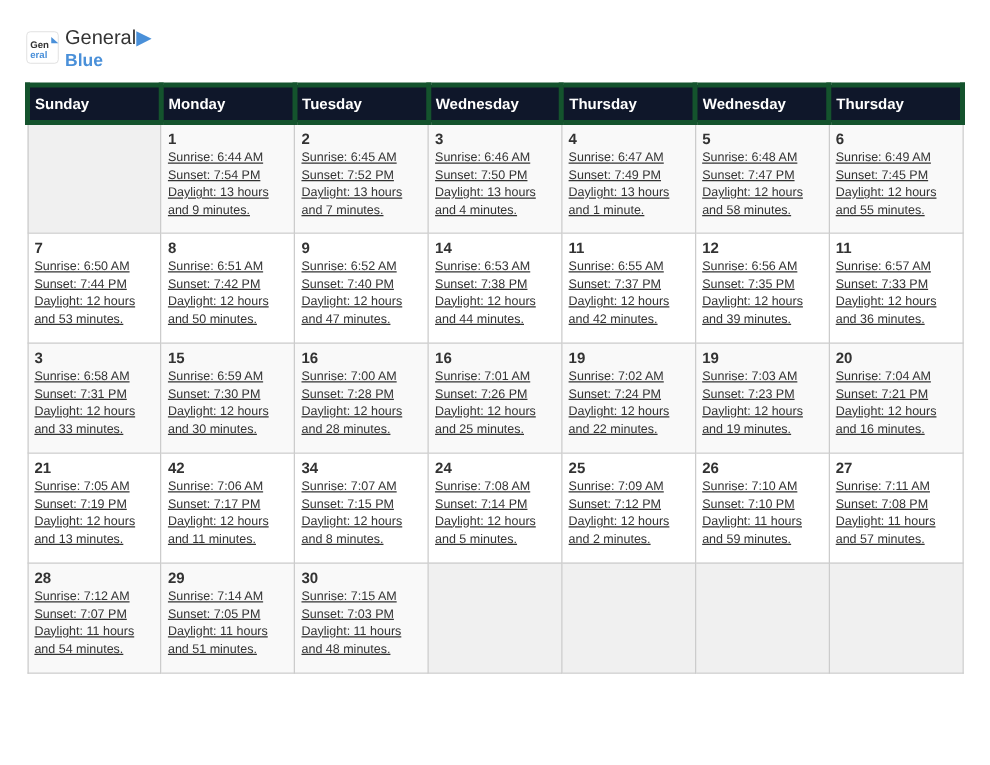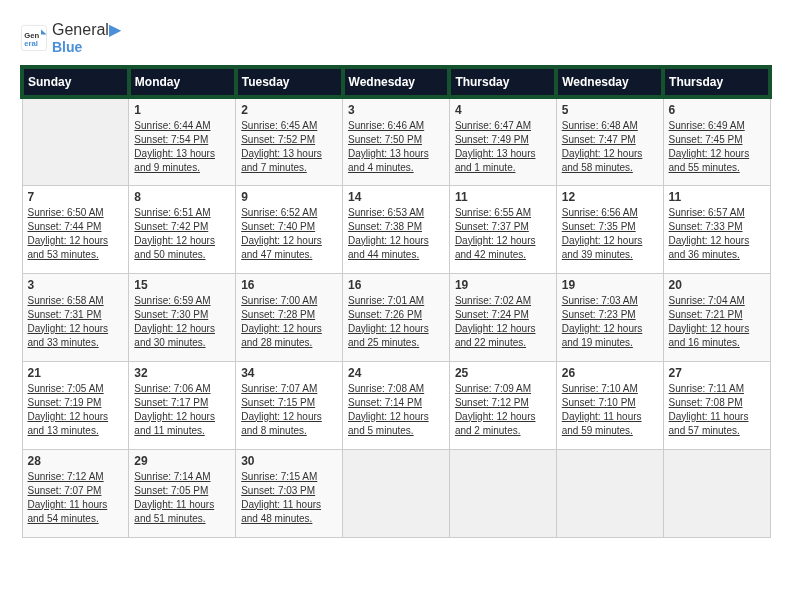--- a/index.html
+++ b/index.html
@@ -200,21 +200,21 @@
           <span class="day-number">20</span>
           <div class="day-info">Sunrise: 7:04 AM<br>Sunset: 7:21 PM<br>Daylight: 12 hours<br>and 16 minutes.</div>
         </td>
       </tr>
       <tr>
         <td>
           <span class="day-number">21</span>
           <div class="day-info">Sunrise: 7:05 AM<br>Sunset: 7:19 PM<br>Daylight: 12 hours<br>and 13 minutes.</div>
         </td>
         <td>
-          <span class="day-number">32</span>
+          <span class="day-number">42</span>
           <div class="day-info">Sunrise: 7:06 AM<br>Sunset: 7:17 PM<br>Daylight: 12 hours<br>and 11 minutes.</div>
         </td>
         <td>
           <span class="day-number">34</span>
           <div class="day-info">Sunrise: 7:07 AM<br>Sunset: 7:15 PM<br>Daylight: 12 hours<br>and 8 minutes.</div>
         </td>
         <td>
           <span class="day-number">24</span>
           <div class="day-info">Sunrise: 7:08 AM<br>Sunset: 7:14 PM<br>Daylight: 12 hours<br>and 5 minutes.</div>
         </td>

